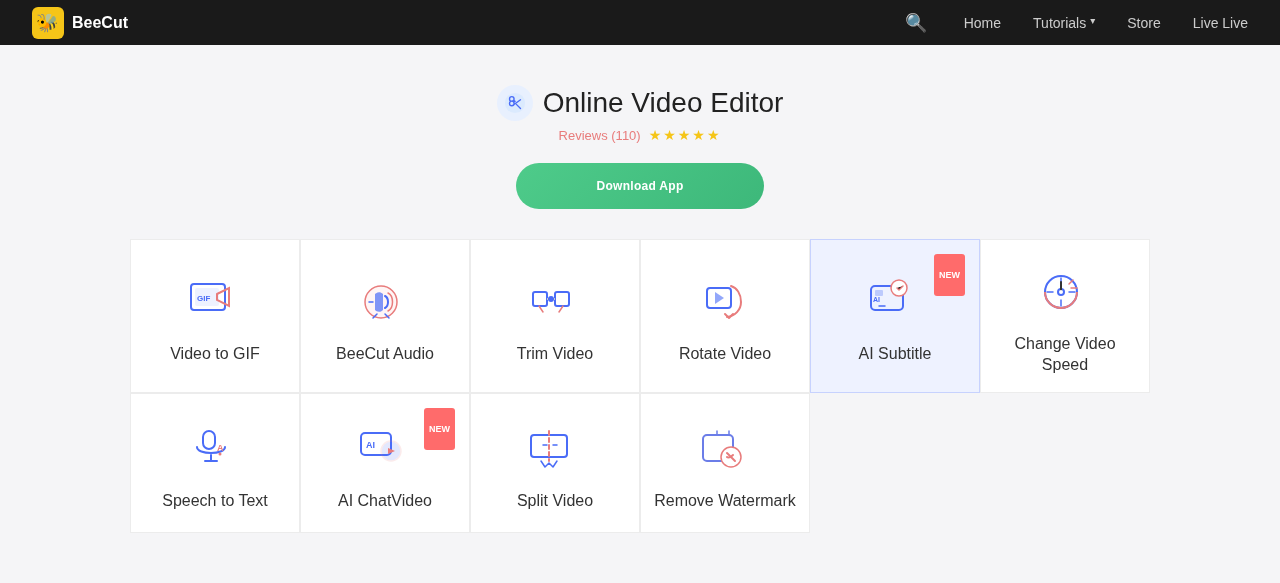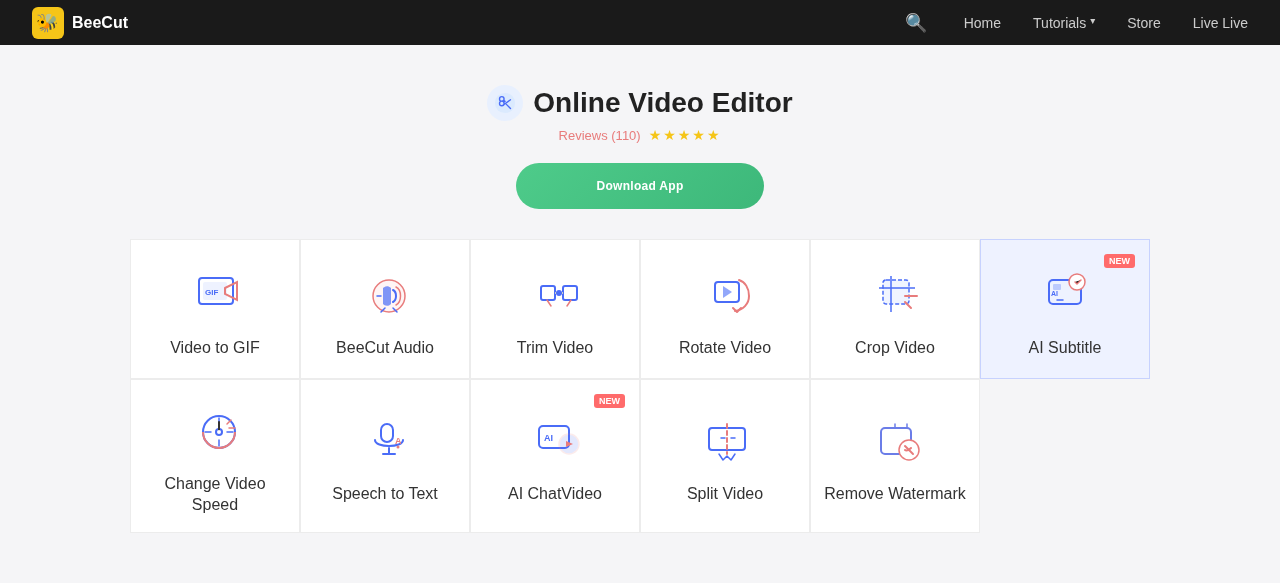--- a/index.html
+++ b/index.html
@@ -77,21 +77,21 @@
       height: 36px;
       background: #e8f0fe;
       border-radius: 50%;
       display: flex;
       align-items: center;
       justify-content: center;
       font-size: 18px;
     }
     .hero-title {
       font-size: 28px;
-      font-weight: 700;
+      font-weight: 400;
       color: #222;
     }
     .reviews-row {
       display: flex;
       align-items: center;
       gap: 8px;
       margin-bottom: 20px;
     }
     .reviews-text {
       color: #e87c7c;
@@ -139,38 +139,38 @@
     .tool-card.active {
       background: #eef2ff;
       border-color: #c7d2fe;
     }
     .tool-icon {
       width: 64px;
       height: 64px;
       margin-bottom: 10px;
       display: flex;
       align-items: center;
-      justify-content: flex-end;
+      justify-content: flex-start;
     }
     .tool-label {
       font-size: 16px;
       color: #333;
       text-align: center;
       font-weight: 500;
       line-height: 1.3;
     }
     .badge-new {
       position: absolute;
       top: 14px;
       right: 14px;
       background: #ff6b6b;
       color: #fff;
       font-size: 9px;
       font-weight: 700;
-      padding: 2px 5px;
+      padding: 16px 5px;
       border-radius: 3px;
     }
 
     
     svg { overflow: visible; }
   </style>
 </head>
 <body>
 
 <nav>
@@ -258,31 +258,20 @@
       <svg width="56" height="56" viewBox="0 0 56 56">
         <rect x="14" y="14" width="24" height="20" rx="3" fill="none" stroke="#4a6cf7" stroke-width="2"></rect>
         <path d="M38 12 C44 14 48 20 48 28 C48 36 42 42 34 43" stroke="#e87c7c" stroke-width="2" fill="none" stroke-linecap="round"></path>
         <path d="M32 40 L36 44 L40 40" stroke="#e87c7c" stroke-width="2" fill="none" stroke-linecap="round" stroke-linejoin="round"></path>
         <polygon points="22,18 22,30 31,24" fill="#4a6cf7" opacity="0.6"></polygon>
       </svg>
     </div>
     <span class="tool-label">Rotate Video</span>
   </div>
 
-  <div class="tool-card">
-    <div class="tool-icon">
-      <svg width="56" height="56" viewBox="0 0 56 56">
-        <rect x="12" y="12" width="26" height="24" rx="3" fill="#f0f4ff" stroke="#4a6cf7" stroke-width="1.5" stroke-dasharray="4,2"></rect>
-        <line x1="8" y1="20" x2="44" y2="20" stroke="#4a6cf7" stroke-width="1.5"></line>
-        <line x1="20" y1="8" x2="20" y2="44" stroke="#4a6cf7" stroke-width="1.5"></line>
-        <path d="M34 28 L46 28 M34 34 L40 40" stroke="#e87c7c" stroke-width="2" stroke-linecap="round"></path>
-      </svg>
-    </div>
-    <span class="tool-label">Crop Video</span>
-  </div>
 
   <div class="tool-card active">
     <span class="badge-new">NEW</span>
     <div class="tool-icon">
       <svg width="56" height="56" viewBox="0 0 56 56">
         <rect x="8" y="12" width="32" height="24" rx="4" fill="none" stroke="#4a6cf7" stroke-width="2"></rect>
         <rect x="12" y="16" width="8" height="6" rx="1" fill="#4a6cf7" opacity="0.3"></rect>
         <text x="10" y="28" font-size="7" fill="#4a6cf7" font-weight="600">AI</text>
         <path d="M16 32 L22 32 M16 36 L28 36" stroke="#4a6cf7" stroke-width="1.5" stroke-linecap="round"></path>
         <circle cx="36" cy="14" r="8" fill="#fff" stroke="#e87c7c" stroke-width="1.5"></circle>

